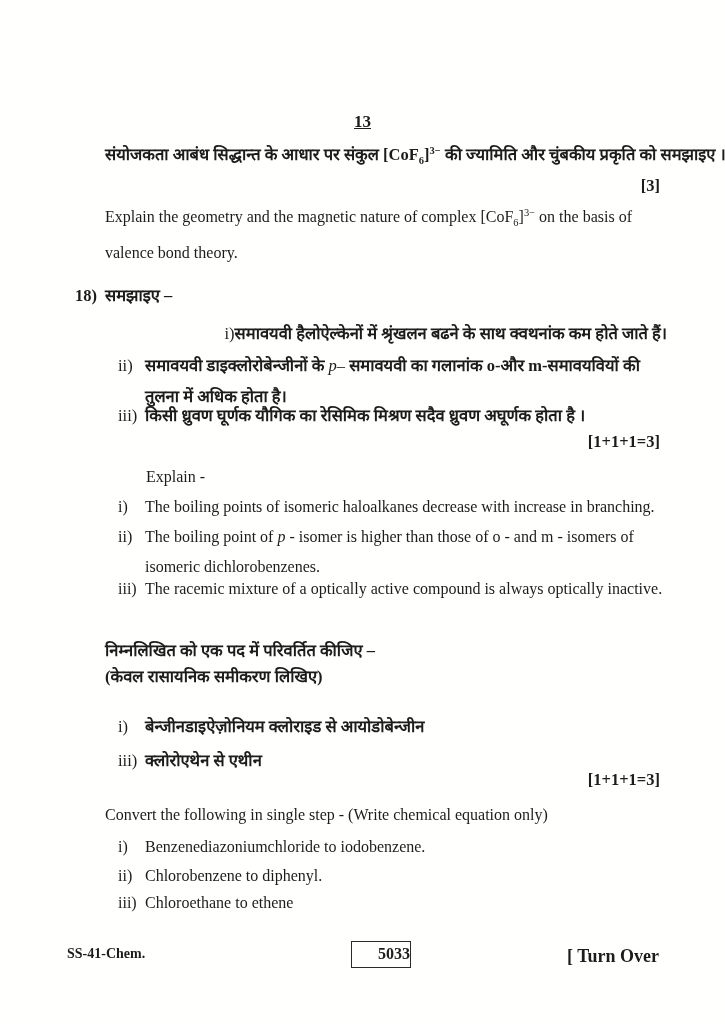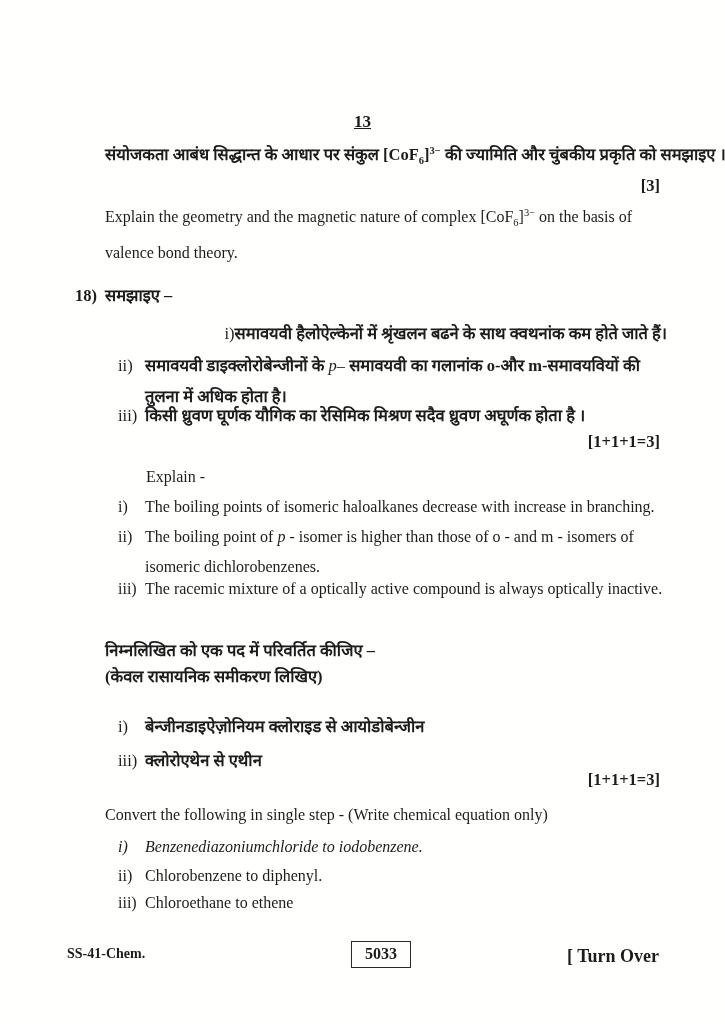--- a/index.html
+++ b/index.html
@@ -20,21 +20,21 @@
   .item .lbl { display:inline-block; width:27px; margin-left:-27px; }
   .hi.item { line-height:31px; }
   .it { font-style:italic; }
   sub { font-size:10.5px; vertical-align:-4px; }
   sup { font-size:10.5px; vertical-align:6px; }
   .formula { white-space:nowrap; }
   .nowrap { white-space:nowrap; }
   .qnum { display:inline-block; width:30px; font-weight:700; }
   .code-box {
     left:351px; top:941px; width:60px; height:27px;
-    border:1.6px solid #2a2a2a; text-align:center;
+    border:1.6px solid #2a2a2a; text-align:right;
     font-weight:700; font-size:16px; line-height:24px;
   }
   .footer-left { left:67px; top:946px; font-weight:700; font-size:14px; }
   .footer-right { right:66px; top:946px; font-weight:700; font-size:18px; }
 </style>
 </head>
 <body>
 
 <div class="page">
 
@@ -86,21 +86,21 @@
     <span class="lbl" style="font-weight:400;">i)</span><span>बेन्जीनडाइऐज़ोनियम क्लोराइड से आयोडोबेन्जीन</span>
   </div>
   <div class="abs item hi" style="top:745px;">
     <span class="lbl" style="font-weight:400;">iii)</span><span>क्लोरोएथेन से एथीन</span>
   </div>
 
   <div class="abs marks" style="top:770px;">[1+1+1=3]</div>
 
   <div class="abs para" style="top:800px;">Convert the following in single step - (Write chemical equation only)</div>
 
-  <div class="abs item" style="top:832px;font-style:italic;">
+  <div class="abs item" style="top:832px;">
     <span class="lbl">i)</span><span>Benzenediazoniumchloride to iodobenzene.</span>
   </div>
   <div class="abs item" style="top:861px;">
     <span class="lbl">ii)</span><span>Chlorobenzene to diphenyl.</span>
   </div>
   <div class="abs item" style="top:888px;">
     <span class="lbl">iii)</span><span>Chloroethane to ethene</span>
   </div>
 
   <div class="abs footer-left">SS-41-Chem.</div>

